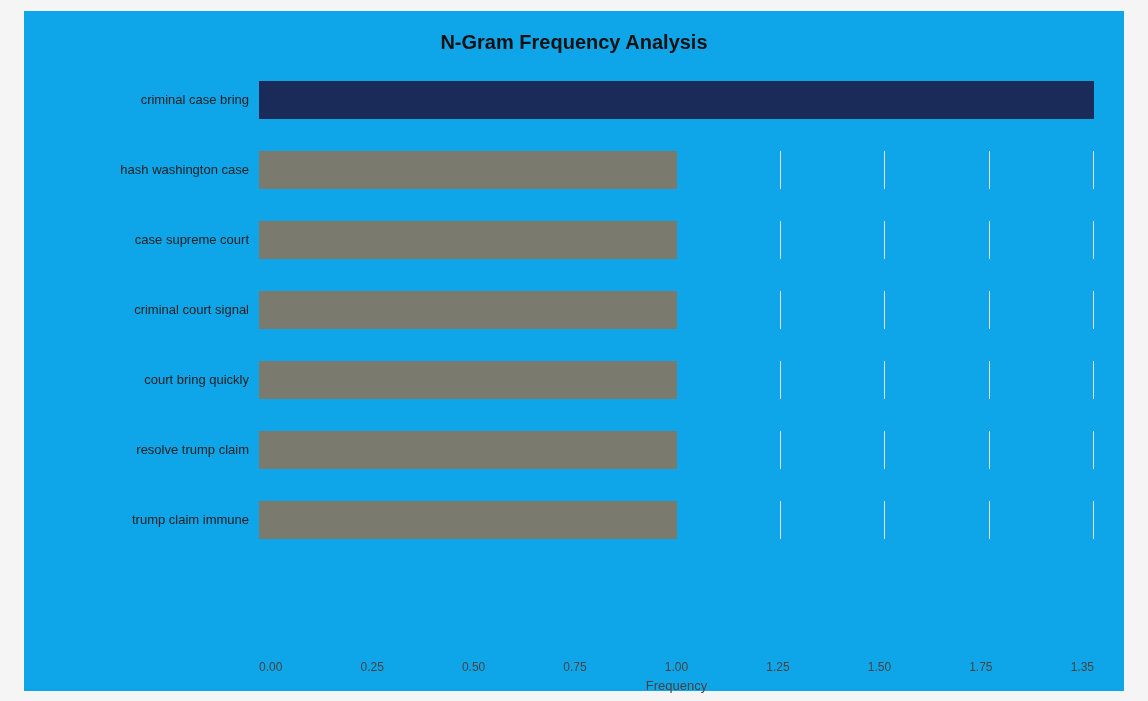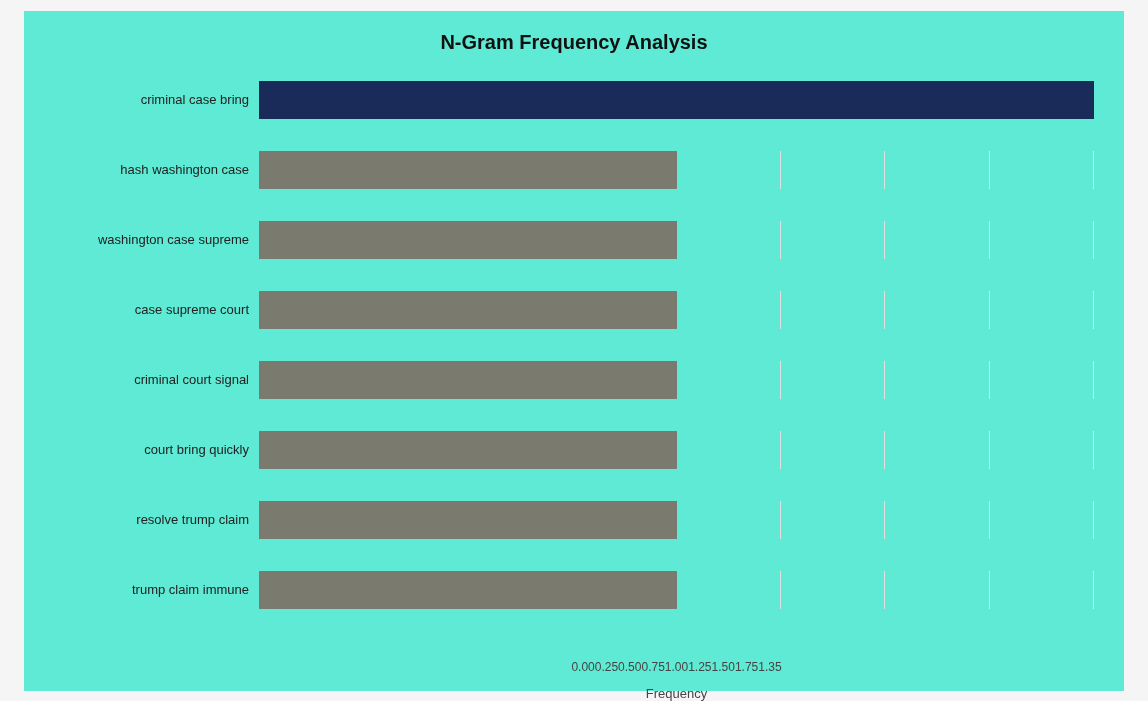--- a/index.html
+++ b/index.html
@@ -6,21 +6,21 @@
     body {
       background: #f5f5f5;
       font-family: Arial, sans-serif;
       width: 1148px;
       height: 701px;
       display: flex;
       align-items: center;
       justify-content: center;
     }
     .chart-container {
-      background: #5eead4;
+      background: #0ea5e9;
       width: 1100px;
       height: 680px;
       padding: 20px 30px 60px 30px;
       position: relative;
     }
     .chart-title {
       text-align: center;
       font-size: 20px;
       font-weight: bold;
       color: #111;
@@ -71,56 +71,50 @@
     }
     .x-axis {
       display: flex;
       margin-left: 205px;
       margin-top: 6px;
       position: relative;
     }
     .x-axis-ticks {
       flex: 1;
       display: flex;
-      justify-content: center;
+      justify-content: space-between;
       padding: 0;
     }
     .x-tick {
       font-size: 12px;
       color: #444;
       text-align: center;
     }
     .x-axis-label {
       text-align: center;
       font-size: 13px;
       color: #444;
-      margin-top: 12px;
+      margin-top: 4px;
       margin-left: 205px;
     }
   </style>
 </head>
 <body>
 
 <div class="chart-container">
   <div class="chart-title">N-Gram Frequency Analysis</div>
   <div class="chart-area" id="chart-area">
   <div class="bar-row">
         <div class="bar-label">criminal case bring</div>
         <div class="bar-wrapper">
           <div class="bar dark-blue" style="width: 100%;"></div>
         </div>
       </div>
       <div class="bar-row">
         <div class="bar-label">hash washington case</div>
-        <div class="bar-wrapper">
-          <div class="bar gray" style="width: 50%;"></div>
-        </div>
-      </div>
-      <div class="bar-row">
-        <div class="bar-label">washington case supreme</div>
         <div class="bar-wrapper">
           <div class="bar gray" style="width: 50%;"></div>
         </div>
       </div>
       <div class="bar-row">
         <div class="bar-label">case supreme court</div>
         <div class="bar-wrapper">
           <div class="bar gray" style="width: 50%;"></div>
         </div>
       </div>

